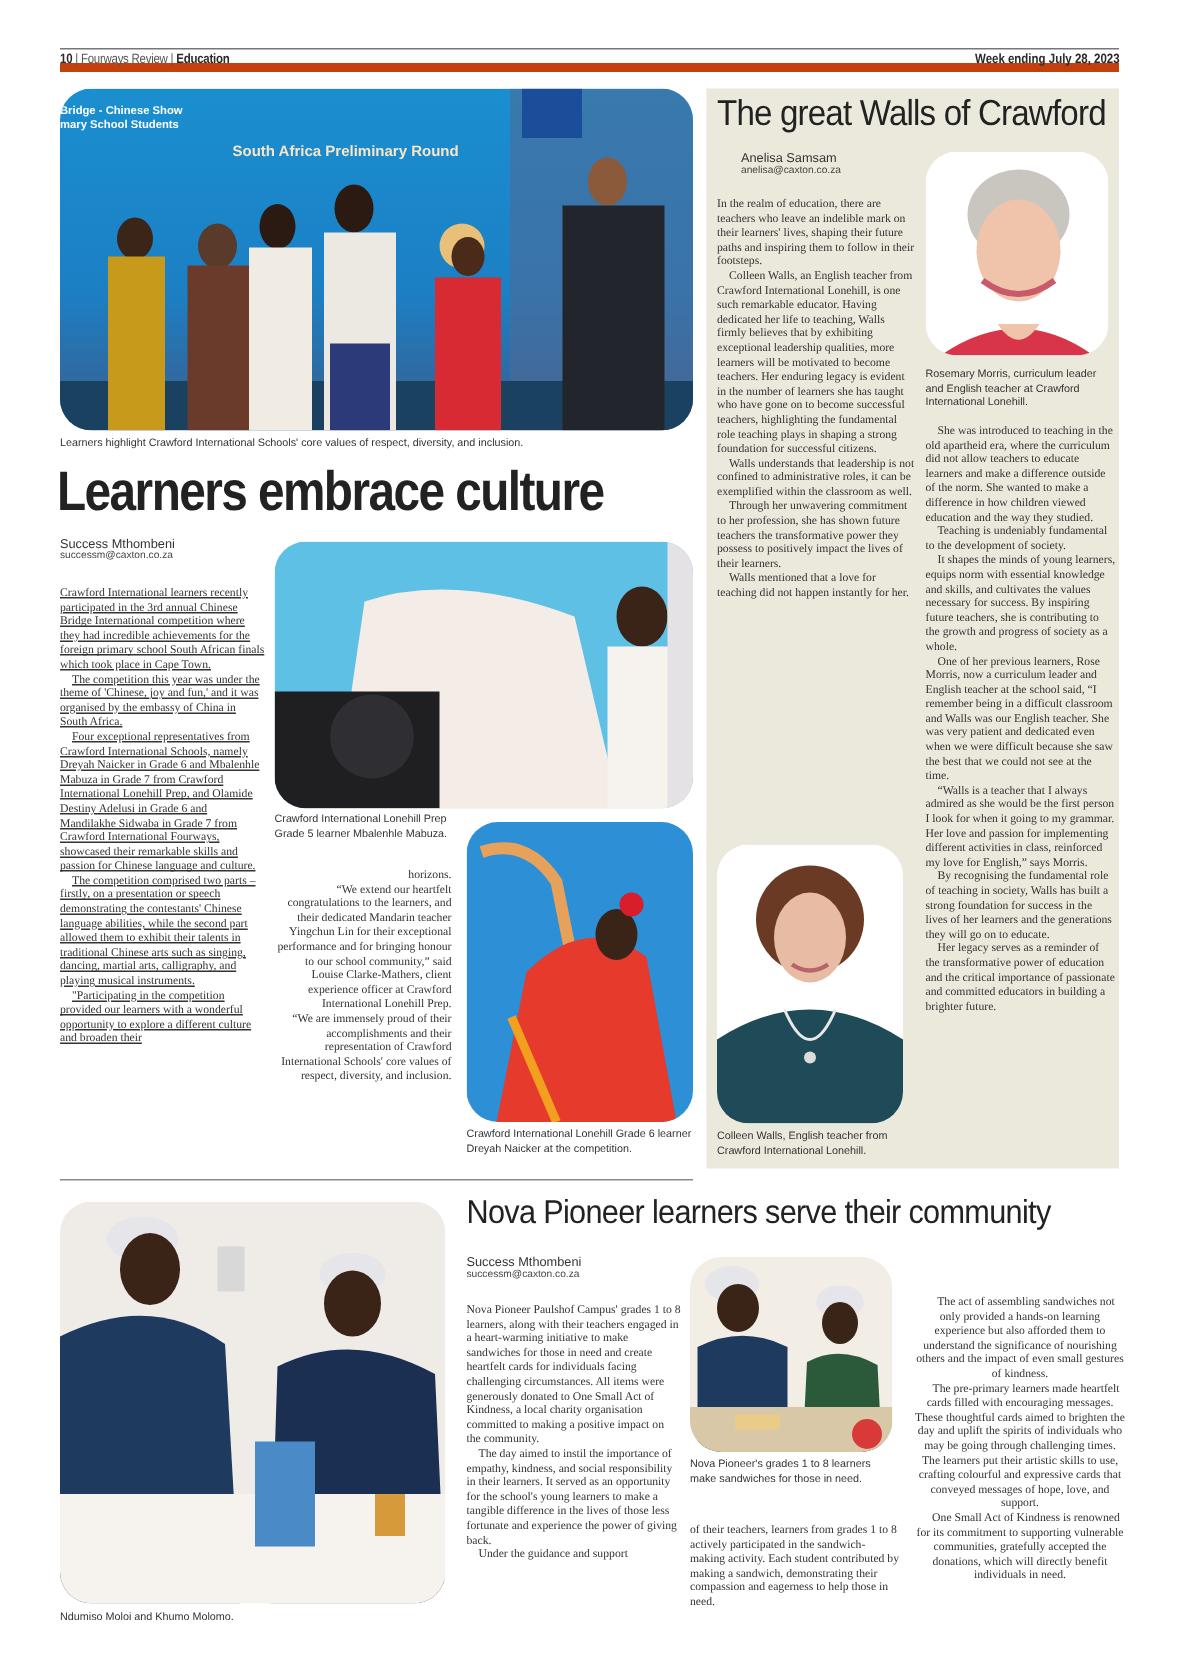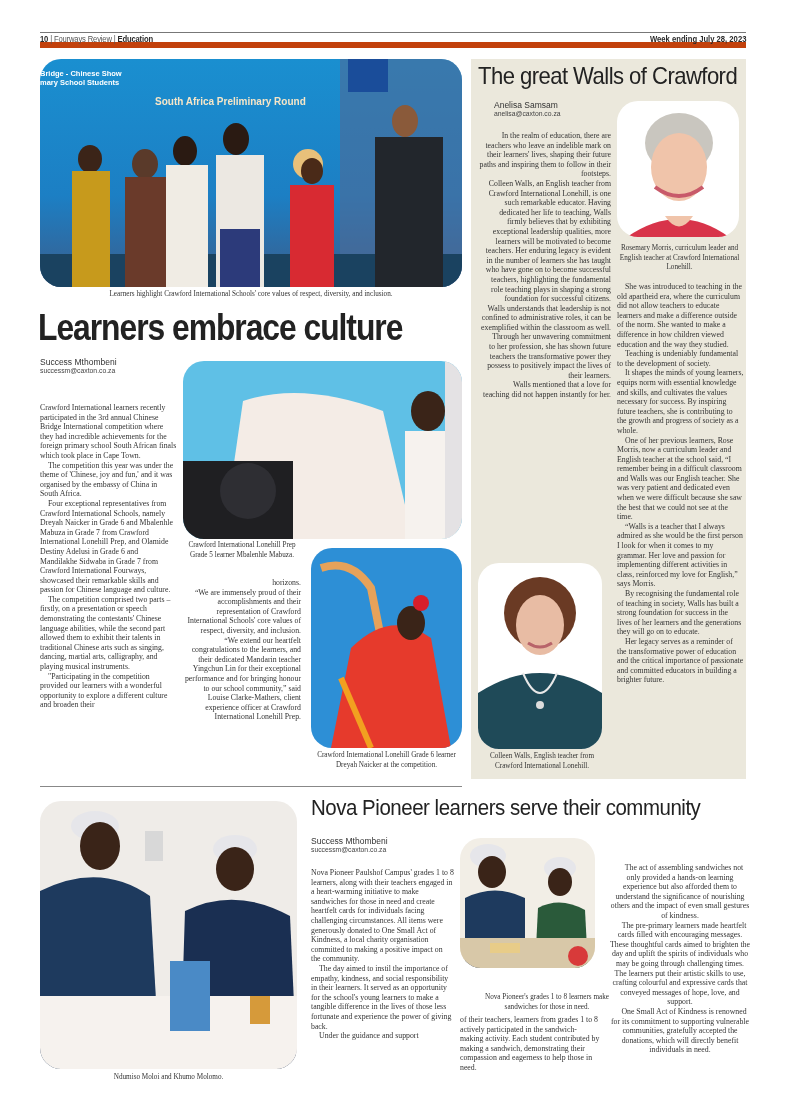--- a/index.html
+++ b/index.html
@@ -11,21 +11,21 @@
   
   .masthead { left: 40px; top: 32px; width: 706px; height: 16px; border-top: 1.5px solid #777; border-bottom: 6px solid #c2410c; }
   .masthead .left { position: absolute; left: 0; top: 1px; font-family: "Liberation Sans", sans-serif; font-size: 9px; font-weight: bold; letter-spacing: -0.2px; transform: scaleX(0.85); transform-origin: left center; white-space: nowrap; }
   .masthead .left .pub { font-weight: normal; color: #555; }
   .masthead .right { position: absolute; right: 0; top: 1px; font-family: "Liberation Sans", sans-serif; font-size: 9px; font-weight: bold; transform: scaleX(0.85); transform-origin: right center; white-space: nowrap; }
 
   
   .photo { overflow: hidden; border-radius: 21px; }
   .photo svg { display: block; width: 100%; height: 100%; }
 
-  .caption { font-family: Liberation Serif, serif; font-size: 7.2px; line-height: 9.6px; color: #333; text-align: center; }
+  .caption { font-family: Liberation Sans, sans-serif; font-size: 7.2px; line-height: 9.6px; color: #333; }
 
   .body-text { font-family: "Liberation Serif", serif; font-size: 7.8px; line-height: 9.6px; color: #333; }
   .body-text p { text-indent: 8px; }
   .body-text p.first { text-indent: 0; }
 
   .byline-name { font-family: "Liberation Sans", sans-serif; font-size: 8.5px; color: #333; }
   .byline-email { font-family: "Liberation Sans", sans-serif; font-size: 6.8px; color: #444; }
 
   
   .walls-box { left: 471px; top: 59px; width: 275px; height: 720px; background: #ebe8dc; }
@@ -85,21 +85,21 @@
 </div>
 <div class="abs caption" style="left:40px; top:290px; width:422px;">Learners highlight Crawford International Schools' core values of respect, diversity, and inclusion.</div>
 
 <div class="abs headline-big">Learners embrace culture</div>
 
 <div class="abs" style="left:40px; top:357px;">
   <div class="byline-name">Success Mthombeni</div>
   <div class="byline-email">successm@caxton.co.za</div>
 </div>
 
-<div class="abs body-text" style="left:40px; top:403px; width:137px;">
+<div class="abs body-text" style="left:40px; top:390px; width:137px;text-decoration:underline;">
   <p class="first">Crawford International learners recently participated in the 3rd annual Chinese Bridge International competition where they had incredible achievements for the foreign primary school South African finals which took place in Cape Town.</p>
   <p>The competition this year was under the theme of 'Chinese, joy and fun,' and it was organised by the embassy of China in South Africa.</p>
   <p>Four exceptional representatives from Crawford International Schools, namely Dreyah Naicker in Grade 6 and Mbalenhle Mabuza in Grade 7 from Crawford International Lonehill Prep, and Olamide Destiny Adelusi in Grade 6 and Mandilakhe Sidwaba in Grade 7 from Crawford International Fourways, showcased their remarkable skills and passion for Chinese language and culture.</p>
   <p>The competition comprised two parts – firstly, on a presentation or speech demonstrating the contestants' Chinese language abilities, while the second part allowed them to exhibit their talents in traditional Chinese arts such as singing, dancing, martial arts, calligraphy, and playing musical instruments.</p>
   <p>"Participating in the competition provided our learners with a wonderful opportunity to explore a different culture and broaden their</p>
 </div>
 
 <div class="abs photo" style="left:183px; top:361px; width:279px; height:178px;">
   <svg viewBox="0 0 279 178" preserveAspectRatio="none">
     <rect width="279" height="178" fill="#5fc0e6"></rect>
@@ -108,22 +108,22 @@
     <circle cx="65" cy="130" r="28" fill="#2e2e33"></circle>
     <ellipse cx="245" cy="50" rx="17" ry="20" fill="#3a2418"></ellipse>
     <rect x="222" y="70" width="50" height="108" fill="#f6f2ee"></rect>
     <rect x="262" y="0" width="17" height="178" fill="#e4e2e4"></rect>
   </svg>
 </div>
 <div class="abs caption" style="left:183px; top:541px; width:118px;">Crawford International Lonehill Prep Grade 5  learner Mbalenhle Mabuza.</div>
 
 <div class="abs body-text" style="left:183px; top:578px; width:118px;text-align:right;">
   <p class="first">horizons.</p>
+  <p>“We extend our heartfelt congratulations to the learners, and their dedicated Mandarin teacher Yingchun Lin for their exceptional performance and for bringing honour to our school community,” said Louise Clarke-Mathers, client experience officer at Crawford International Lonehill Prep.</p>
   <p>“We are immensely proud of their accomplishments and their representation of Crawford International Schools' core values of respect, diversity, and inclusion.</p>
-  <p>“We extend our heartfelt congratulations to the learners, and their dedicated Mandarin teacher Yingchun Lin for their exceptional performance and for bringing honour to our school community,” said Louise Clarke-Mathers, client experience officer at Crawford International Lonehill Prep.</p>
 </div>
 
 <div class="abs photo" style="left:311px; top:548px; width:151px; height:200px;">
   <svg viewBox="0 0 151 200" preserveAspectRatio="none">
     <rect width="151" height="200" fill="#2d8fd6"></rect>
     <path d="M10 20 Q40 10 60 40 L70 90" stroke="#e6a25a" stroke-width="8" fill="none"></path>
     <path d="M40 100 Q80 60 120 90 L140 200 L20 200 Z" fill="#e63a2c"></path>
     <ellipse cx="100" cy="75" rx="14" ry="17" fill="#3a2418"></ellipse>
     <circle cx="110" cy="55" r="8" fill="#d81e2a"></circle>
     <path d="M30 130 L60 200" stroke="#f2a020" stroke-width="6"></path>
@@ -132,21 +132,21 @@
 <div class="abs caption" style="left:311px; top:751px; width:151px;">Crawford International Lonehill Grade 6 learner Dreyah Naicker at the competition.</div>
 
 <div class="abs walls-box"></div>
 <div class="abs walls-title">The great Walls of Crawford</div>
 
 <div class="abs" style="left:494px; top:100px;">
   <div class="byline-name">Anelisa Samsam</div>
   <div class="byline-email">anelisa@caxton.co.za</div>
 </div>
 
-<div class="abs body-text" style="left:478px; top:131px; width:133px;text-align:right;">
+<div class="abs body-text" style="left:478px; top:131px; width:133px;">
   <p class="first">In the realm of education, there are teachers who leave an indelible mark on their learners' lives, shaping their future paths and inspiring them to follow in their footsteps.</p>
   <p>Colleen Walls, an English teacher from Crawford International Lonehill, is one such remarkable educator. Having dedicated her life to teaching, Walls firmly believes that by exhibiting exceptional leadership qualities, more learners will be motivated to become teachers. Her enduring legacy is evident in the number of learners she has taught who have gone on to become successful teachers, highlighting the fundamental role teaching plays in shaping a strong foundation for successful citizens.</p>
   <p>Walls understands that leadership is not confined to administrative roles, it can be exemplified within the classroom as well.</p>
   <p>Through her unwavering commitment to her profession, she has shown future teachers the transformative power they possess to positively impact the lives of their learners.</p>
   <p>Walls mentioned that a love for teaching did not happen instantly for her.</p>
 </div>
 
 <div class="abs photo" style="left:617px; top:101px; width:122px; height:136px;">
   <svg viewBox="0 0 122 136" preserveAspectRatio="none">
     <rect width="122" height="136" fill="#ffffff"></rect>
@@ -157,21 +157,21 @@
     <path d="M48 115 Q62 136 76 115" fill="#f0c4aa"></path>
   </svg>
 </div>
 <div class="abs caption" style="left:617px; top:244px; width:125px;">Rosemary Morris, curriculum leader and English teacher at Crawford International Lonehill.</div>
 
 <div class="abs body-text" style="left:617px; top:282px; width:127px;">
   <p>She was introduced to teaching in the old apartheid era, where the curriculum did not allow teachers to educate learners and make a difference outside of the norm. She wanted to make a difference in how children viewed education and the way they studied.</p>
   <p>Teaching is undeniably fundamental to the development of society.</p>
   <p>It shapes the minds of young learners, equips norm with essential knowledge and skills, and cultivates the values necessary for success. By inspiring future teachers, she is contributing to the growth and progress of society as a whole.</p>
   <p>One of her previous learners, Rose Morris, now a curriculum leader and English teacher at the school said, “I remember being in a difficult classroom and Walls was our English teacher. She was very patient and dedicated even when we were difficult because she saw the best that we could not see at the time.</p>
-  <p>“Walls is a teacher that I always admired as she would be the first person I look for when it comes to my grammar. Her love and passion for implementing different activities in class, reinforced my love for English,” says Morris.</p>
+  <p>“Walls is a teacher that I always admired as she would be the first person I look for when it going to my grammar. Her love and passion for implementing different activities in class, reinforced my love for English,” says Morris.</p>
   <p>By recognising the fundamental role of teaching in society, Walls has built a strong foundation for success in the lives of her learners and the generations they will go on to educate.</p>
   <p>Her legacy serves as a reminder of the transformative power of education and the critical importance of passionate and committed educators in building a brighter future.</p>
 </div>
 
 <div class="abs photo" style="left:478px; top:563px; width:124px; height:186px;">
   <svg viewBox="0 0 124 186" preserveAspectRatio="none">
     <rect width="124" height="186" fill="#ffffff"></rect>
     <ellipse cx="62" cy="50" rx="36" ry="36" fill="#6a3a24"></ellipse>
     <ellipse cx="62" cy="62" rx="24" ry="30" fill="#e8bca4"></ellipse>
     <path d="M50 80 Q62 88 74 80" stroke="#b8646a" stroke-width="3" fill="none"></path>
@@ -221,21 +221,21 @@
     <ellipse cx="32" cy="34" rx="14" ry="16" fill="#3a2418"></ellipse>
     <path d="M5 130 L5 60 Q35 45 65 60 L65 130 Z" fill="#1e3a5e"></path>
     <ellipse cx="100" cy="30" rx="16" ry="11" fill="#e6e6ea"></ellipse>
     <ellipse cx="100" cy="44" rx="12" ry="14" fill="#3a2418"></ellipse>
     <path d="M75 130 L78 70 Q100 58 125 72 L128 130 Z" fill="#2a5a3a"></path>
     <rect x="0" y="100" width="135" height="30" fill="#d8c8a8"></rect>
     <rect x="30" y="105" width="30" height="10" fill="#e8cc88"></rect>
     <circle cx="118" cy="118" r="10" fill="#d83a3a"></circle>
   </svg>
 </div>
-<div class="abs caption" style="left:460px; top:993px; width:138px;margin-left:18px;">Nova Pioneer's grades 1 to 8 learners make sandwiches for those in need.</div>
+<div class="abs caption" style="left:460px; top:971px; width:138px;">Nova Pioneer's grades 1 to 8 learners make sandwiches for those in need.</div>
 
 <div class="abs body-text" style="left:460px; top:1015px; width:140px;">
   <p class="first">of their teachers, learners from grades 1 to 8 actively participated in the sandwich-making activity. Each student contributed by making a sandwich, demonstrating their compassion and eagerness to help those in need.</p>
 </div>
 
 <div class="abs body-text" style="left:610px; top:863px; width:140px;text-align:center;">
   <p>The act of assembling sandwiches not only provided a hands-on learning experience but also afforded them to understand the significance of nourishing others and the impact of even small gestures of kindness.</p>
   <p>The pre-primary learners made heartfelt cards filled with encouraging messages. These thoughtful cards aimed to brighten the day and uplift the spirits of individuals who may be going through challenging times. The learners put their artistic skills to use, crafting colourful and expressive cards that conveyed messages of hope, love, and support.</p>
   <p>One Small Act of Kindness is renowned for its commitment to supporting vulnerable communities, gratefully accepted the donations, which will directly benefit individuals in need.</p>
 </div>

